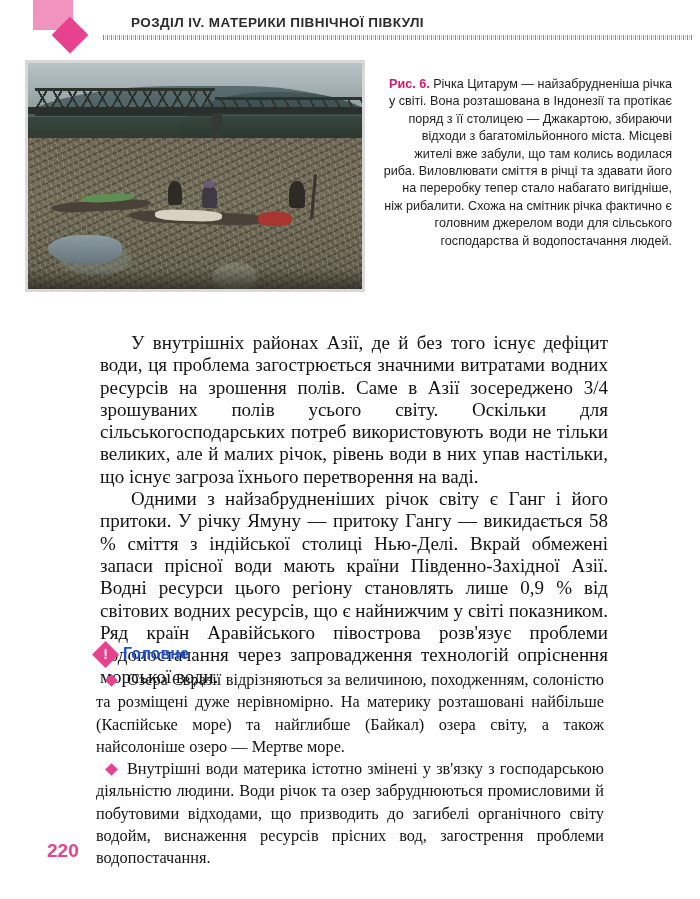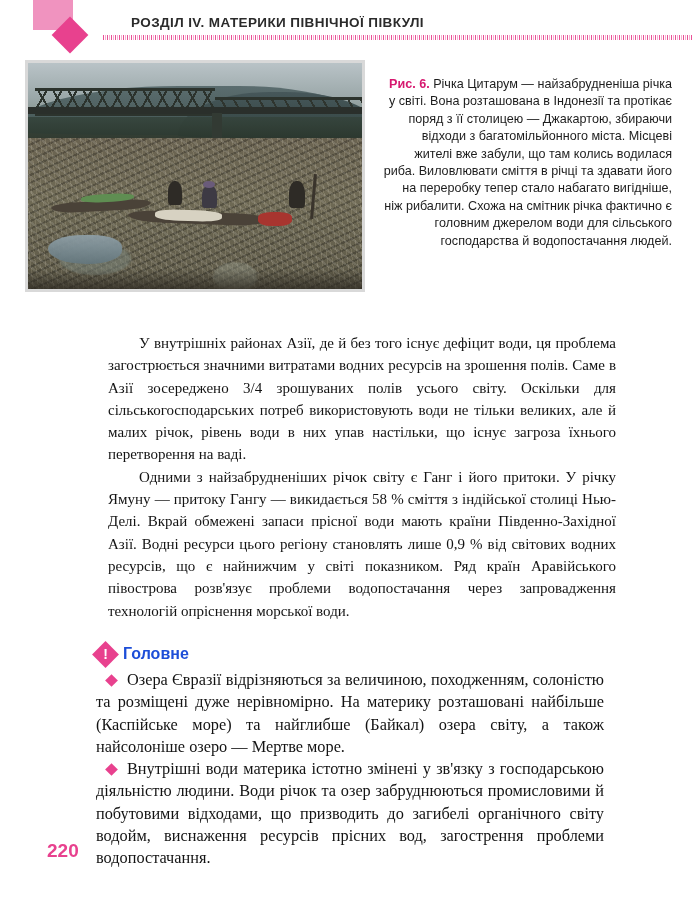--- a/index.html
+++ b/index.html
@@ -187,24 +187,24 @@
     text-align: right;
   }
   .caption .fig-label {
     color: #d6186f;
     font-weight: bold;
   }
 
   
   .body-block {
     position: absolute;
-    left: 108px;
+    left: 100px;
     width: 508px;
     font-family: "Liberation Serif", serif;
-    font-size: 15px;
+    font-size: 19px;
     line-height: 22.3px;
     text-align: justify;
     text-justify: inter-word;
     color: #131313;
   }
   .body-block p {
     margin: 0;
     text-indent: 31px;
   }
   #para-main { top: 332px; }

